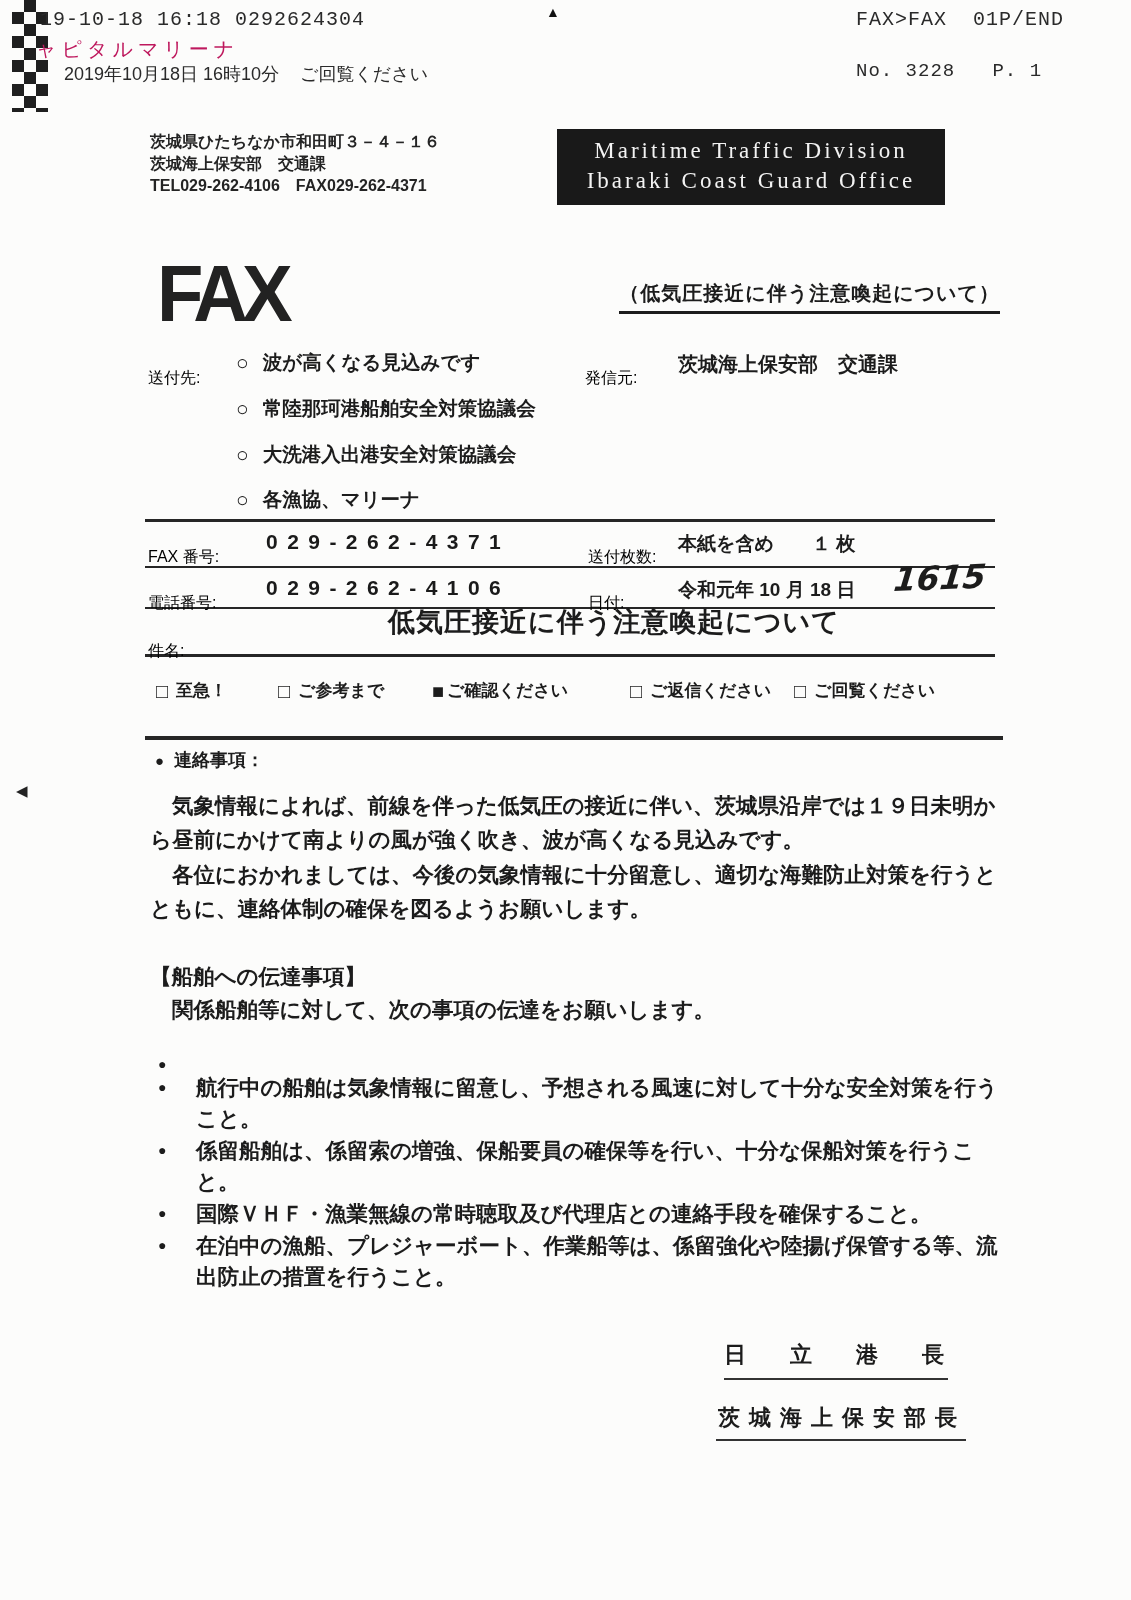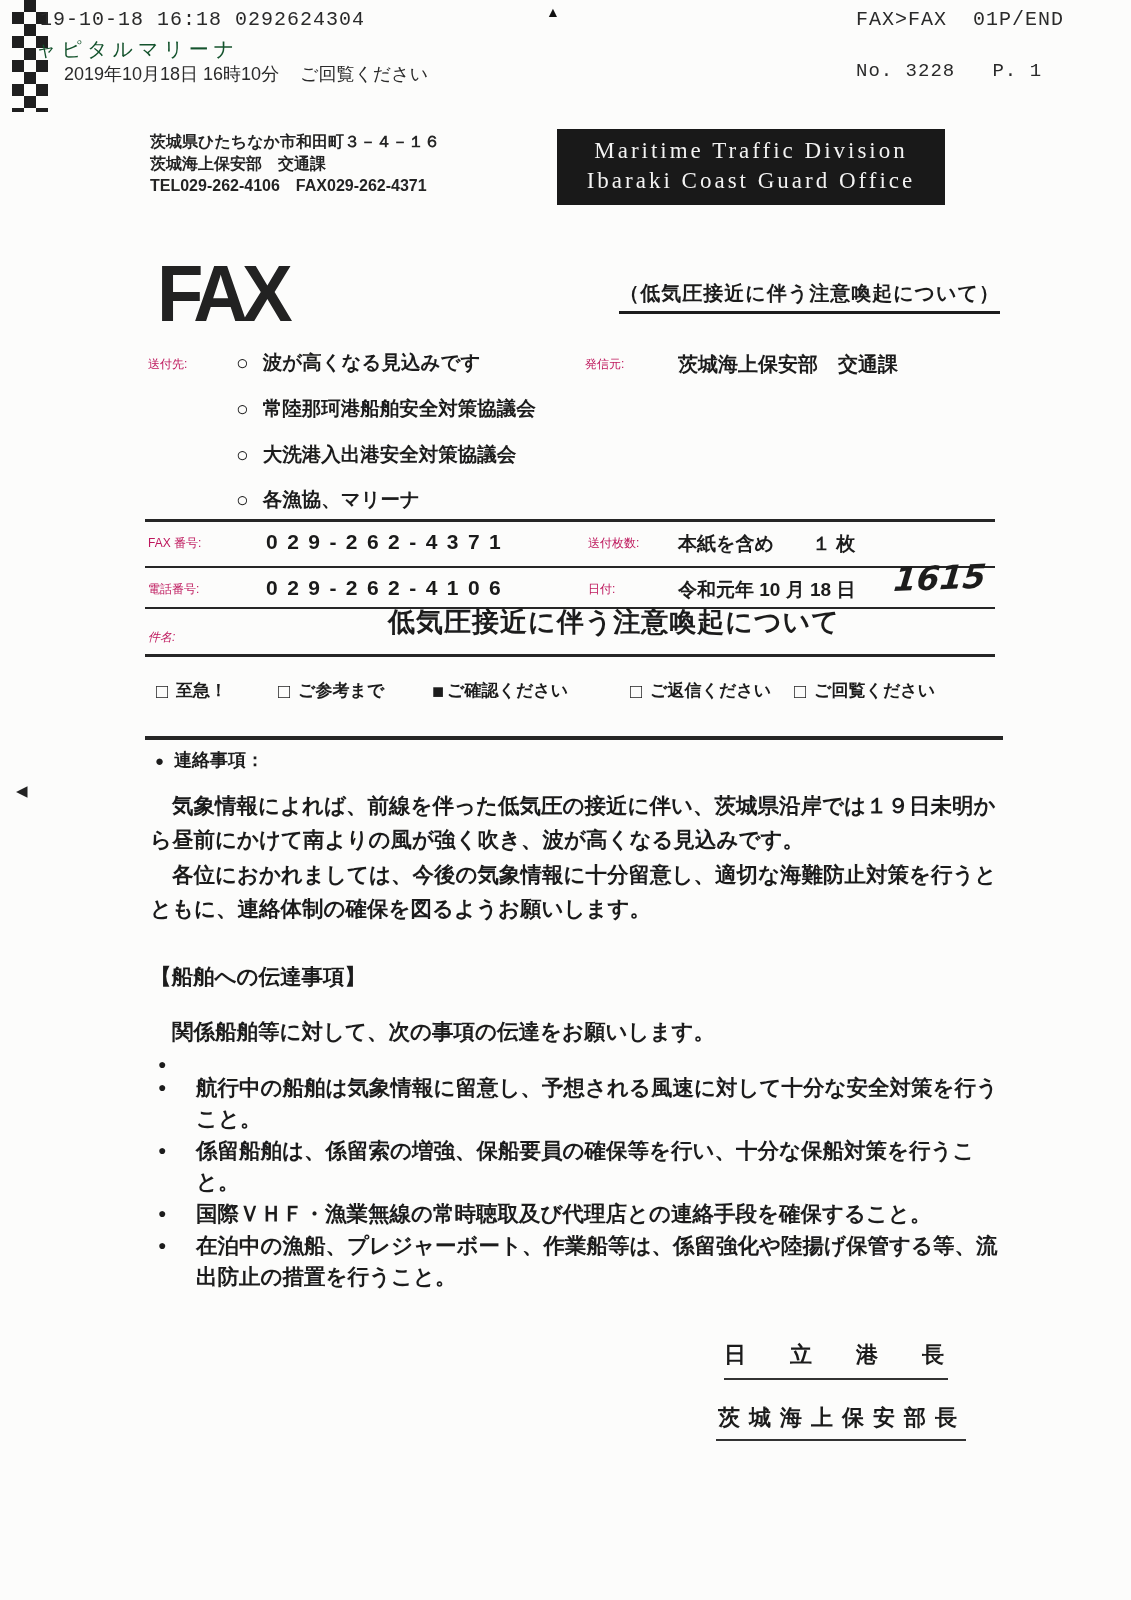--- a/index.html
+++ b/index.html
@@ -17,21 +17,21 @@
   .pre { white-space: pre; }
   .mono { font-family: "Liberation Mono", "DejaVu Sans Mono", monospace; }
 
   
   .checker {
     left: 12px; top: 0; width: 36px; height: 112px;
     background-image: conic-gradient(#1f1f1f 0 25%, transparent 0 50%, #1f1f1f 0 75%, transparent 0);
     background-size: 24px 24px;
   }
   .hdr { font-size: 20px; color: #2a2a2a; letter-spacing: 1px; }
-  .hdr-jp { font-size: 20px; letter-spacing: 5px; color: #14532d; }
+  .hdr-jp { font-size: 20px; letter-spacing: 5px; color: #be185d; }
   .hdr-small { font-size: 18px; color: #2a2a2a; }
   .tri-up { font-size: 14px; color: #111; }
   .tri-left { font-size: 15px; color: #222; }
 
   .sender-block { left: 150px; top: 131px; font-size: 16px; font-weight: bold; line-height: 22px; color: #242424; }
 
   .stamp {
     left: 557px; top: 129px; width: 388px;
     background: #191919; color: #f3f3f3;
     font-family: "Liberation Serif", "DejaVu Serif", serif;
@@ -43,21 +43,21 @@
     left: 157px; top: 248px;
     font-size: 76px; font-weight: bold; letter-spacing: -6px; color: #222;
     transform: scaleY(1.04); transform-origin: left top;
   }
   .subject-note {
     top: 280px; right: 131px;
     font-size: 20px; font-weight: bold; letter-spacing: 1px;
     border-bottom: 3px solid #1d1d1d; padding-bottom: 4px;
   }
 
-  .field-label { font-size: 12px; color: #be185d; }
+  .field-label { font-size: 16px; color: #000000; margin-top: 12px; }
   .recipient-row { display: flex; align-items: center; gap: 14px; left: 236px; }
   .circle-marker { font-size: 21px; line-height: 1; color: #222; }
   .recipient-text { font-size: 19.5px; font-weight: bold; }
   .from-value { font-size: 20px; font-weight: bold; }
 
   .rule { position: absolute; left: 145px; width: 850px; background: #262626; }
 
   .num-value { font-size: 21px; font-weight: bold; letter-spacing: 0.45em; color: #1a1a1a; }
   .form-value { font-size: 19px; font-weight: bold; }
   .handwritten {
@@ -72,21 +72,21 @@
   .cb-glyph { font-size: 20px; line-height: 1; }
 
   .notice-heading { display: flex; align-items: center; gap: 10px; font-size: 18px; font-weight: bold; }
   .notice-heading .dot { font-size: 15px; }
   .para {
     left: 150px; width: 852px;
     font-size: 21.5px; font-weight: bold; line-height: 34px;
     text-indent: 22px; color: #1b1b1b;
   }
   .ship-heading { left: 150px; font-size: 21.5px; font-weight: bold; }
-  .ship-intro { left: 172px; font-size: 21.5px; font-weight: bold; margin-top: 22px; }
+  .ship-intro { left: 172px; font-size: 21.5px; font-weight: bold; }
 
   .bullets { left: 158px; top: 1050px; width: 844px; margin: 0; padding: 0; list-style: none; }
   .bullets li { display: flex; margin: 0 0 1px 0; }
   .bullets .dot { flex: 0 0 38px; font-size: 14px; padding-top: 6px; }
   .bullets .txt { font-size: 21.5px; font-weight: bold; line-height: 31px; }
 
   .sig { font-size: 22px; font-weight: bold; border-bottom: 2px solid #333; color: #1b1b1b; }
   .sig-1 { left: 724px; top: 1340px; padding: 0 4px 8px 0; }
   .sig-2 { left: 716px; top: 1403px; letter-spacing: 9px; padding: 0 0 6px 2px; }
 </style>
@@ -151,21 +151,21 @@
   <span class="abs field-label" style="left:588px; top:535px;">送付枚数:</span>
   <span class="abs form-value" style="left:678px; top:531px;">本紙を含め</span>
   <span class="abs form-value" style="left:812px; top:531px;">１ 枚</span>
 
   <span class="abs field-label" style="left:148px; top:581px;">電話番号:</span>
   <span class="abs num-value" style="left:266px; top:576px;">029-262-4106</span>
   <span class="abs field-label" style="left:588px; top:581px;">日付:</span>
   <span class="abs form-value" style="left:678px; top:577px;">令和元年 10 月 18 日</span>
   <span class="abs handwritten" style="left:892px; top:560px;">1615</span>
 
-  <span class="abs field-label" style="left:148px; top:629px;font-style:italic;">件名:</span>
+  <span class="abs field-label" style="left:148px; top:629px;">件名:</span>
   <span class="abs subject-title" style="left:388px; top:604px;">低気圧接近に伴う注意喚起について</span>
 
   <div class="abs cb" style="left:156px;">
     <span class="cb-glyph">□</span>
     <span>至急！</span>
   </div>
   <div class="abs cb" style="left:278px;">
     <span class="cb-glyph">□</span>
     <span>ご参考まで</span>
   </div>

